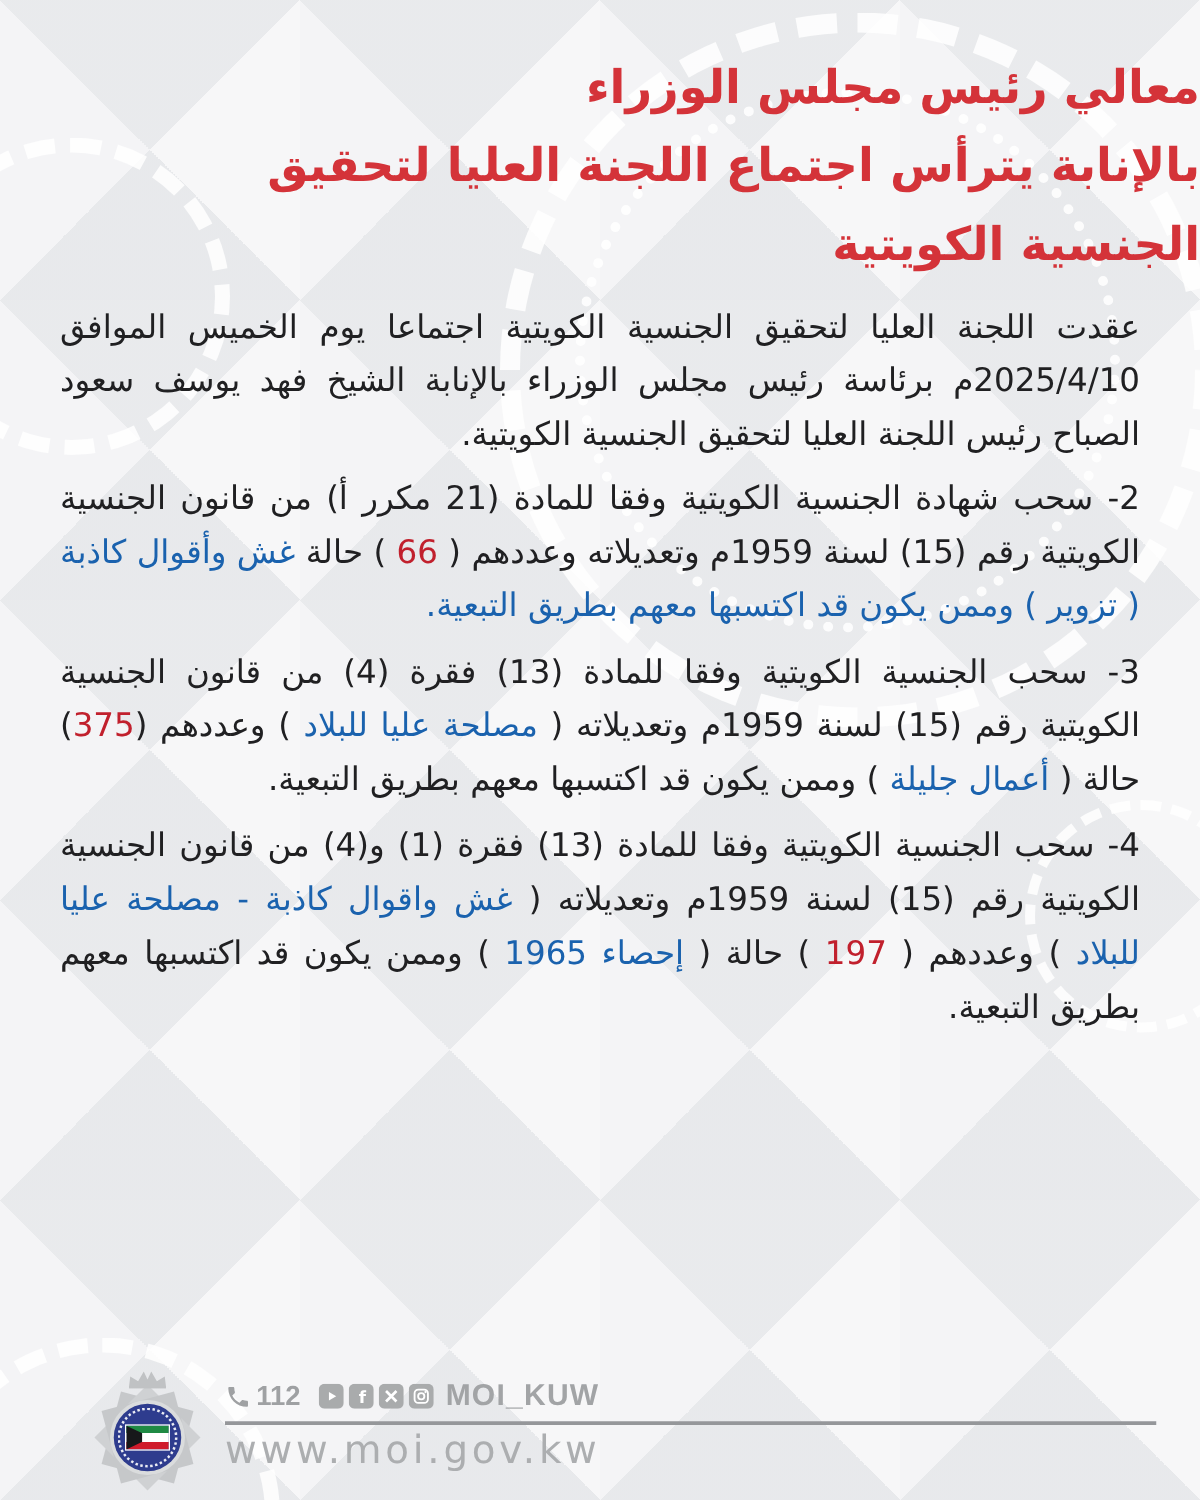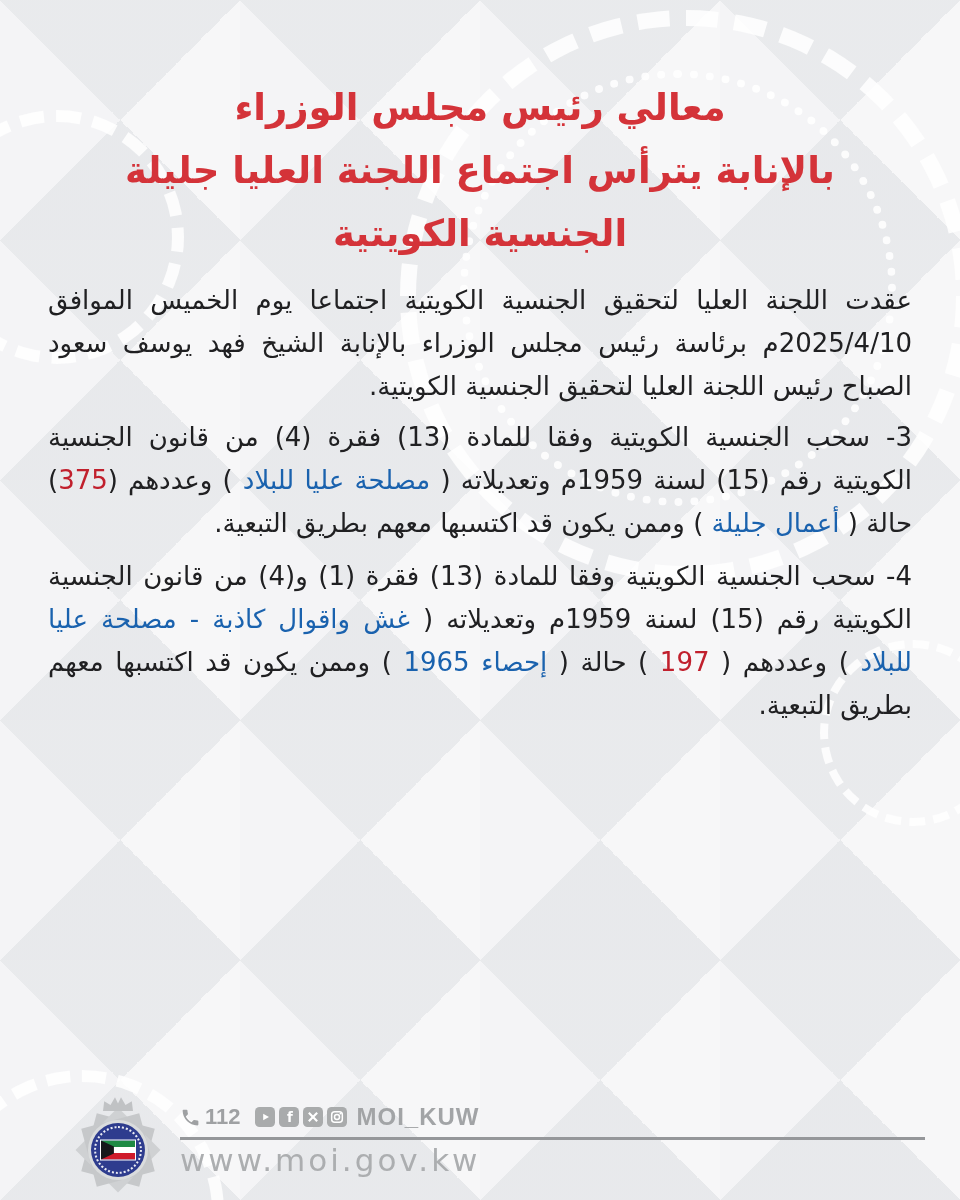--- a/index.html
+++ b/index.html
@@ -16,21 +16,21 @@
     font-family:"DejaVu Sans",sans-serif;
   }
   .bg{position:absolute;inset:0;pointer-events:none;}
   .circ{position:absolute;border-radius:50%;border:12px dashed rgba(255,255,255,.85);}
   .c1{left:400px;top:10px;width:540px;height:540px;border-width:16px;}
   .c1b{left:460px;top:70px;width:420px;height:420px;border-width:8px;border-style:dotted;}
   .c2{left:-70px;top:110px;width:230px;height:230px;}
   .c3{left:-60px;top:1070px;width:260px;height:260px;}
   .c4{left:820px;top:640px;width:170px;height:170px;border-width:8px;}
 
-  .title{position:relative;padding-top:76px;text-align:center;direction:rtl;
+  .title{position:relative;padding-top:38px;text-align:right;direction:rtl;
     color:#d43339;font-weight:700;font-size:37px;line-height:63px;}
   .content{position:relative;direction:rtl;padding:0 48px;margin-top:14px;color:#202022;}
   .intro{font-size:26px;line-height:43px;text-align:justify;margin:0 0 8px 0;}
   .decision{font-size:26px;line-height:47px;font-weight:700;color:#272c5e;text-align:justify;margin:0 0 10px 0;}
   .item{font-size:26px;line-height:43px;text-align:justify;margin:0 0 10px 0;}
   .seg-body{color:#202022;}
   .seg-navy{color:#272c5e;}
   .seg-red{color:#c1202d;}
   .decision .seg-red{font-weight:700;}
   .seg-blue{color:#1a62ae;}
@@ -71,26 +71,27 @@
   <div class="bg">
     <div class="circ c1"></div>
     <div class="circ c1b"></div>
     <div class="circ c2"></div>
     <div class="circ c3"></div>
     <div class="circ c4"></div>
   </div>
 
   <header class="title">
     <div class="t-line">معالي رئيس مجلس الوزراء</div>
-    <div class="t-line">بالإنابة يترأس اجتماع اللجنة العليا جليلة</div>
+    <div class="t-line">بالإنابة يترأس اجتماع اللجنة العليا لتحقيق</div>
     <div class="t-line">الجنسية الكويتية</div>
   </header>
 
   <main class="content">
     <p class="intro">عقدت اللجنة العليا لتحقيق الجنسية الكويتية اجتماعا يوم الخميس الموافق 2025/4/10م برئاسة رئيس مجلس الوزراء بالإنابة الشيخ فهد يوسف سعود الصباح رئيس اللجنة العليا لتحقيق الجنسية الكويتية.</p>
+    <p class="item"><span class="seg-body">2- سحب شهادة الجنسية الكويتية وفقا للمادة (21 مكرر أ) من قانون الجنسية الكويتية رقم (15) لسنة 1959م وتعديلاته وعددهم ( </span><span class="seg-red">66</span><span class="seg-body"> ) حالة </span><span class="seg-blue">غش وأقوال كاذبة ( تزوير ) وممن يكون قد اكتسبها معهم بطريق التبعية.</span></p>
     <p class="item"><span class="seg-body">3- سحب الجنسية الكويتية وفقا للمادة (13) فقرة (4) من قانون الجنسية الكويتية رقم (15) لسنة 1959م وتعديلاته ( </span><span class="seg-blue">مصلحة عليا للبلاد</span><span class="seg-body"> ) وعددهم (</span><span class="seg-red">375</span><span class="seg-body">) حالة ( </span><span class="seg-blue">أعمال جليلة</span><span class="seg-body"> ) وممن يكون قد اكتسبها معهم بطريق التبعية.</span></p>
     <p class="item"><span class="seg-body">4- سحب الجنسية الكويتية وفقا للمادة (13) فقرة (1) و(4) من قانون الجنسية الكويتية رقم (15) لسنة 1959م وتعديلاته ( </span><span class="seg-blue">غش واقوال كاذبة - مصلحة عليا للبلاد</span><span class="seg-body"> ) وعددهم ( </span><span class="seg-red">197</span><span class="seg-body"> ) حالة ( </span><span class="seg-blue">إحصاء 1965</span><span class="seg-body"> ) وممن يكون قد اكتسبها معهم بطريق التبعية.</span></p>
   </main>
 
   <footer class="footer">
     <div class="crest">
       <div class="sp sp1"></div>
       <div class="sp sp2"></div>
       <div class="sp sp3"></div>
       <div class="crown"></div>

